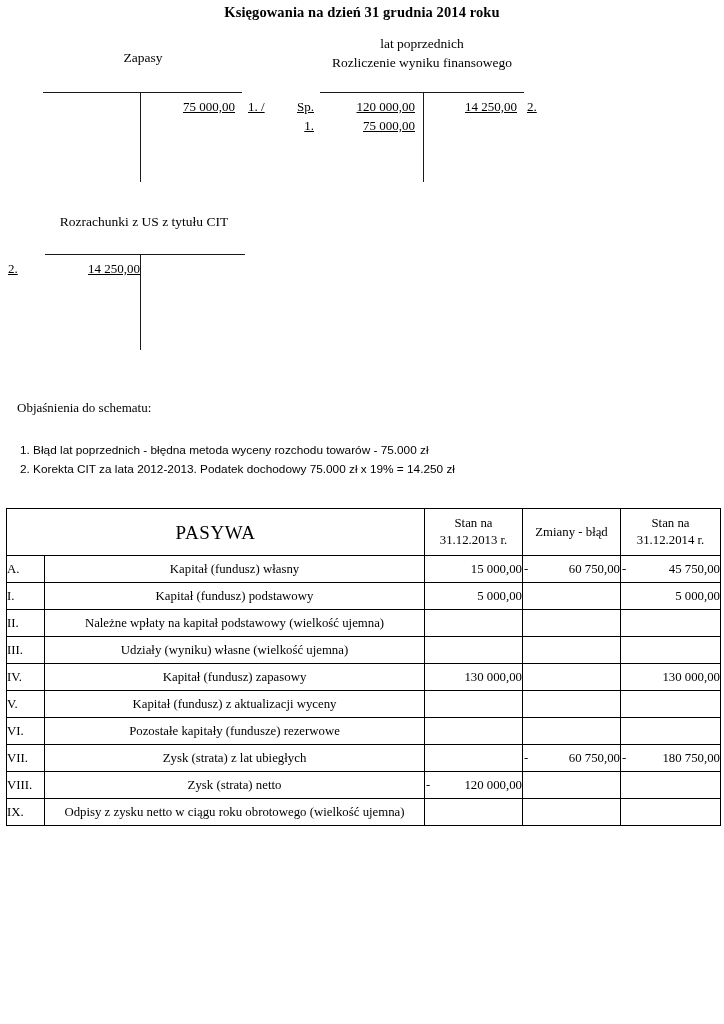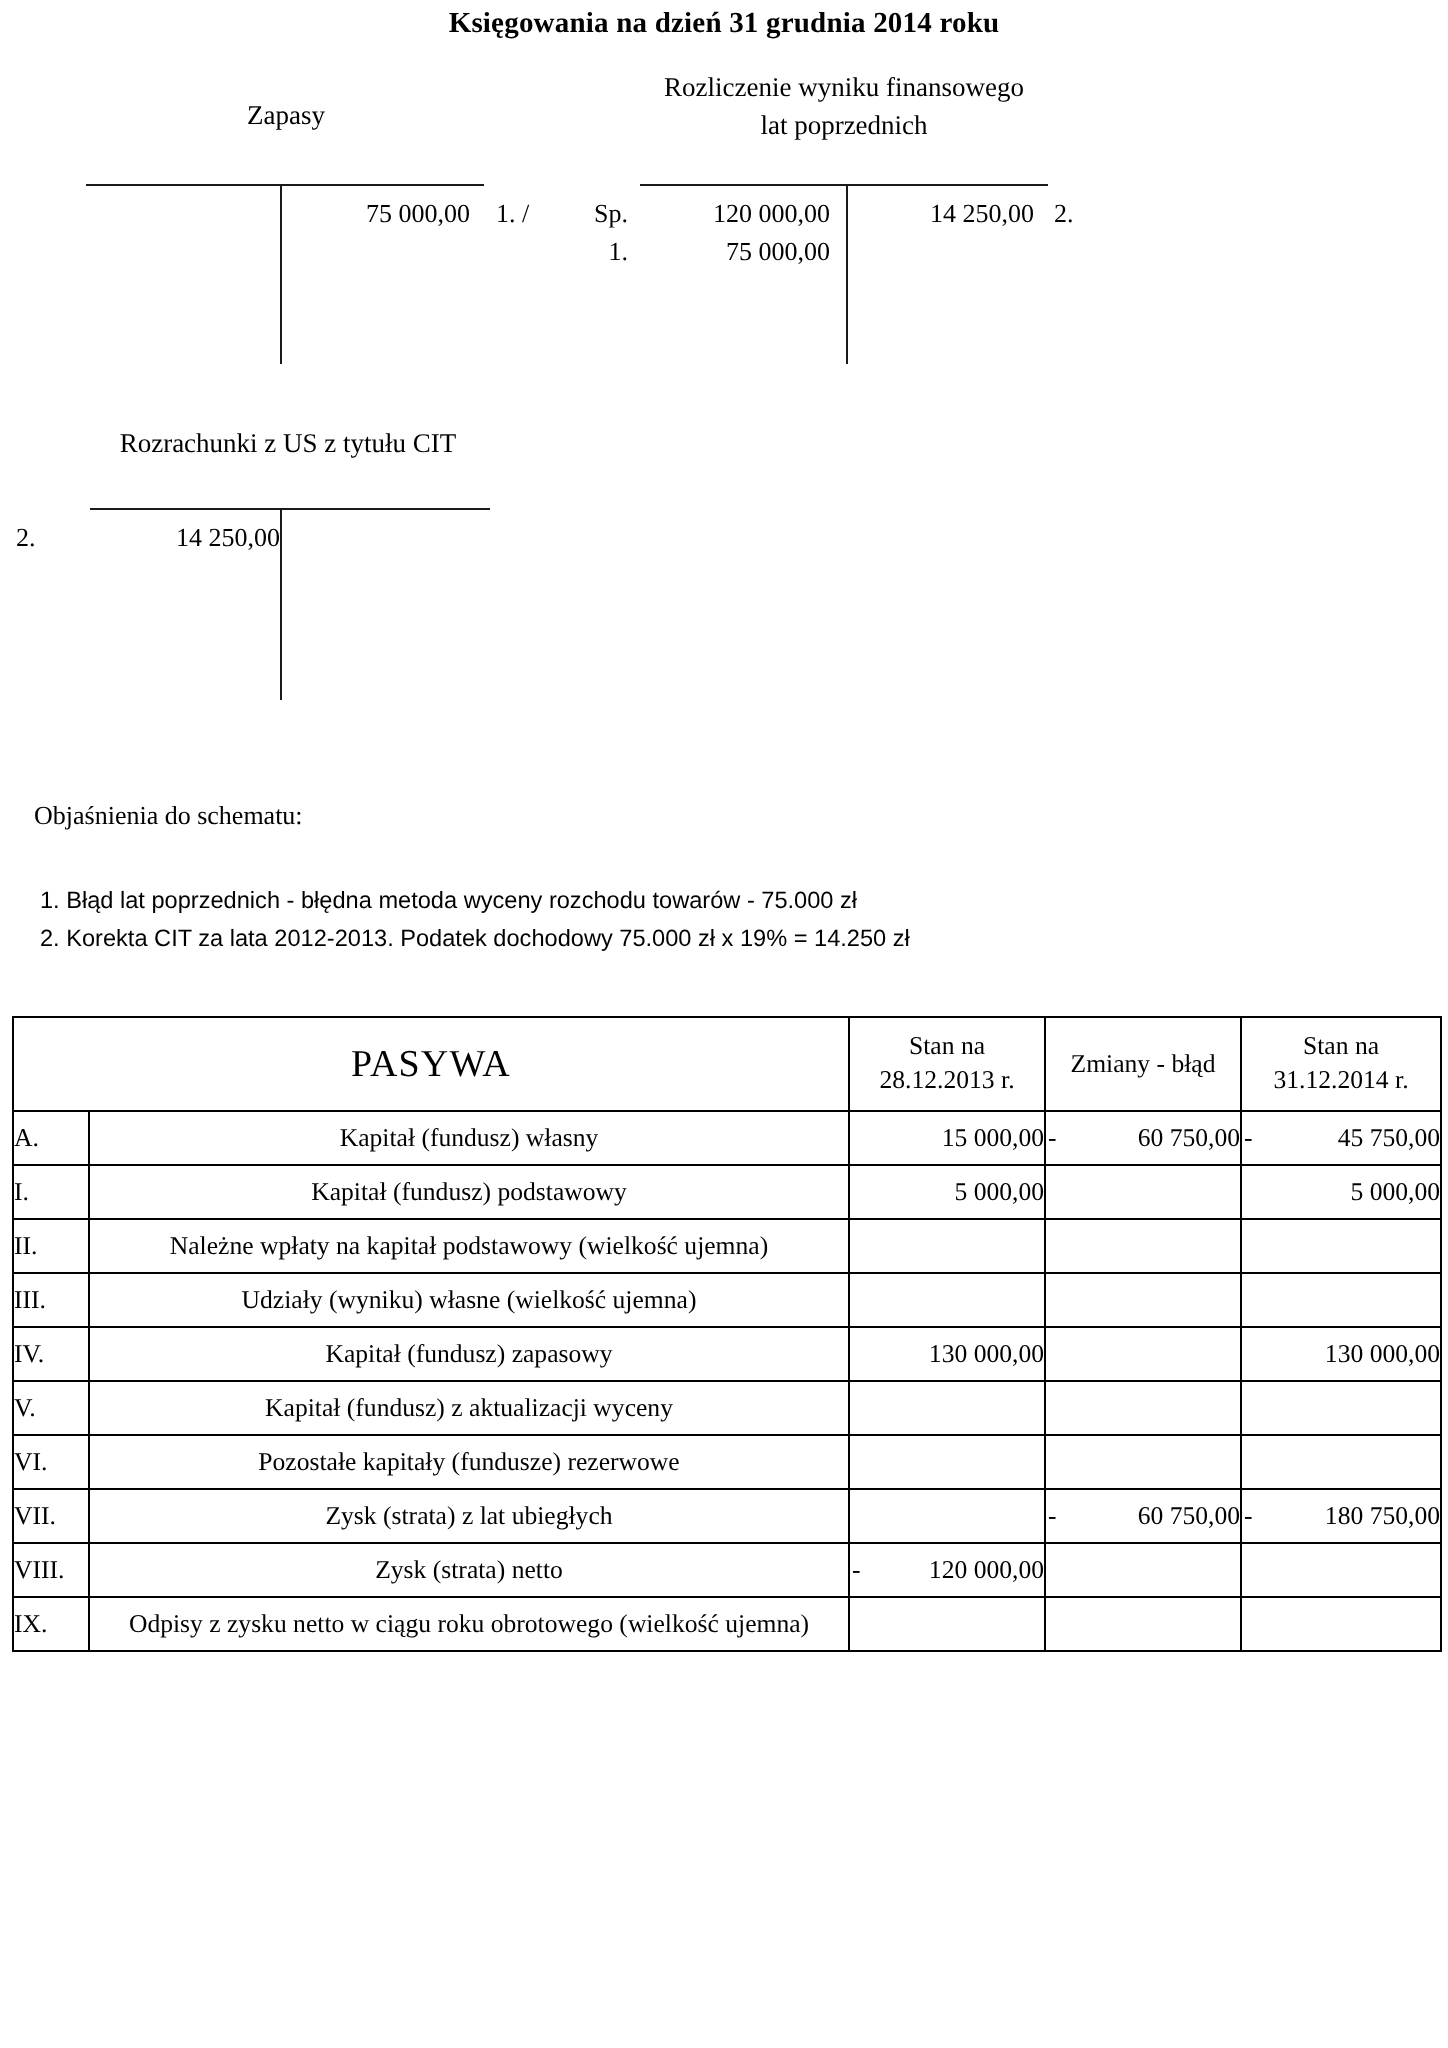--- a/index.html
+++ b/index.html
@@ -58,20 +58,21 @@
   #t2-v  { top: 92px;  left: 423px; height: 90px; }
   
   #t3-h  { top: 254px; left: 45px;  width: 200px; }
   #t3-v  { top: 254px; left: 140px; height: 96px; }
 
   
   .amt {
     position: absolute;
     font-size: 13px;
     white-space: nowrap;
+    text-decoration: underline;
   }
   .amt.r { text-align: right; }
   .amt.l { text-align: left; }
 
   #t1-cr-1    { top: 99px;  left: 150px; width: 85px; }
   #t1-ref-1   { top: 99px;  left: 248px; width: 30px; }
 
   #t2-dr-lab1 { top: 99px;  left: 288px; width: 26px; }
   #t2-dr-lab2 { top: 118px; left: 288px; width: 26px; }
   #t2-dr-1    { top: 99px;  left: 330px; width: 85px; }
@@ -166,22 +167,22 @@
 
 <div class="doc-title">Księgowania na dzień 31 grudnia 2014 roku</div>
 
 <div class="t-caption" id="cap-zapasy">Zapasy</div>
 <div class="t-hline" id="t1-h"></div>
 <div class="t-vline" id="t1-v"></div>
 <div class="amt r" id="t1-cr-1">75 000,00</div>
 <div class="amt l" id="t1-ref-1">1. /</div>
 
 <div class="t-caption" id="cap-rozlicz">
+  <div>lat poprzednich</div>
   <div>Rozliczenie wyniku finansowego</div>
-  <div>lat poprzednich</div>
 </div>
 <div class="t-hline" id="t2-h"></div>
 <div class="t-vline" id="t2-v"></div>
 <div class="amt r" id="t2-dr-lab1">Sp.</div>
 <div class="amt r" id="t2-dr-lab2">1.</div>
 <div class="amt r" id="t2-dr-1">120 000,00</div>
 <div class="amt r" id="t2-dr-2">75 000,00</div>
 <div class="amt r" id="t2-cr-1">14 250,00</div>
 <div class="amt l" id="t2-ref-1">2.</div>
 
@@ -203,21 +204,21 @@
       <col class="col-name">
     <col class="col-num">
       <col class="col-num">
       <col class="col-num2">
   </colgroup>
   <thead>
     <tr>
       <th colspan="2" class="th-pasywa">PASYWA</th>
       <th>
         <div>Stan na</div>
-        <div>28.12.2013 r.</div>
+        <div>31.12.2013 r.</div>
       </th>
       <th>Zmiany - błąd</th>
       <th>
         <div>Stan na</div>
         <div>31.12.2014 r.</div>
       </th>
     </tr>
   </thead>
   <tbody>
       <tr>

